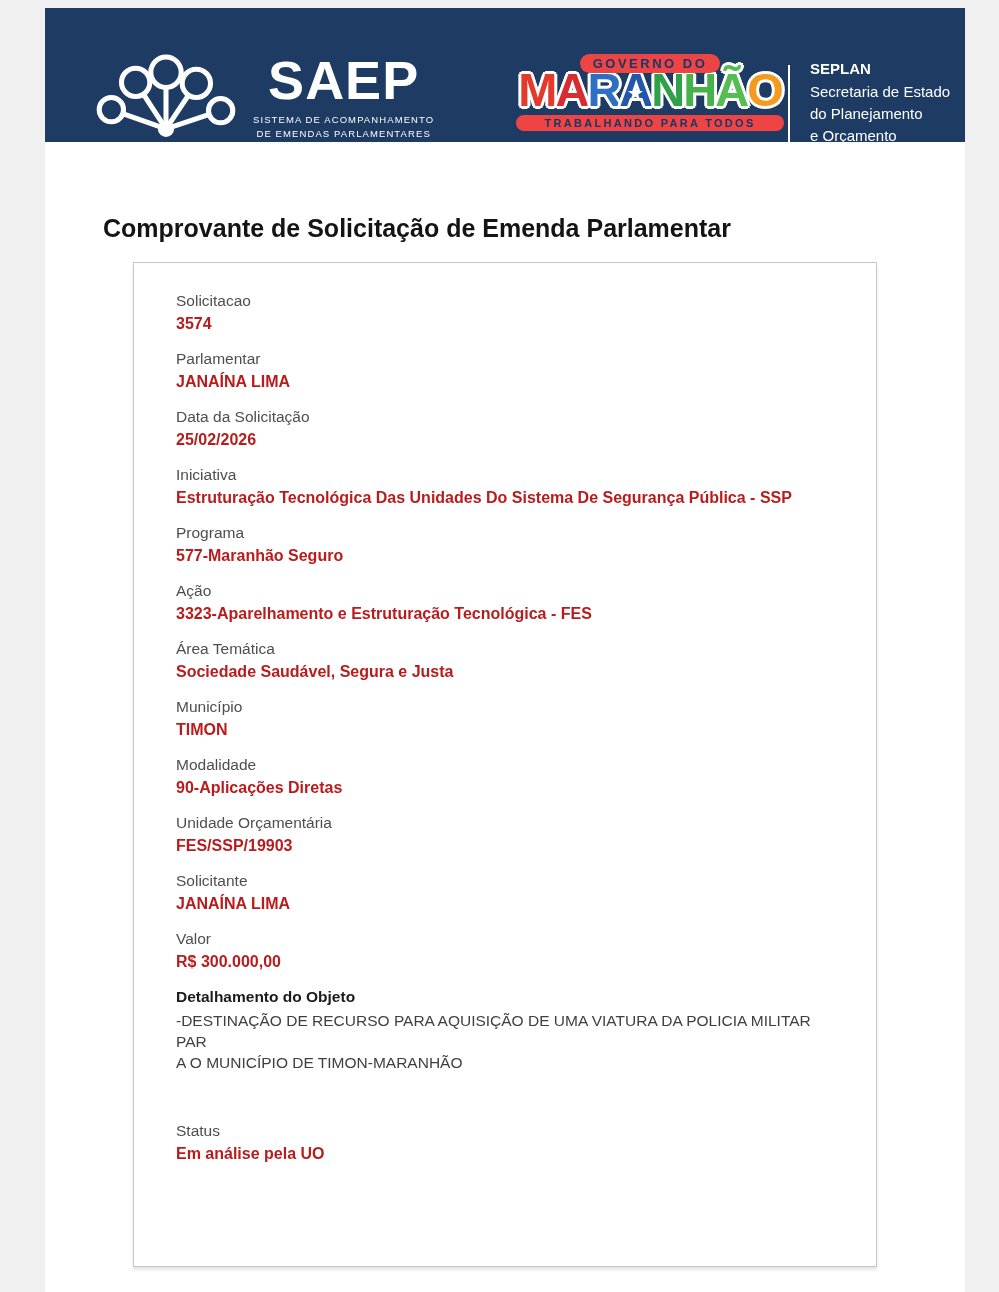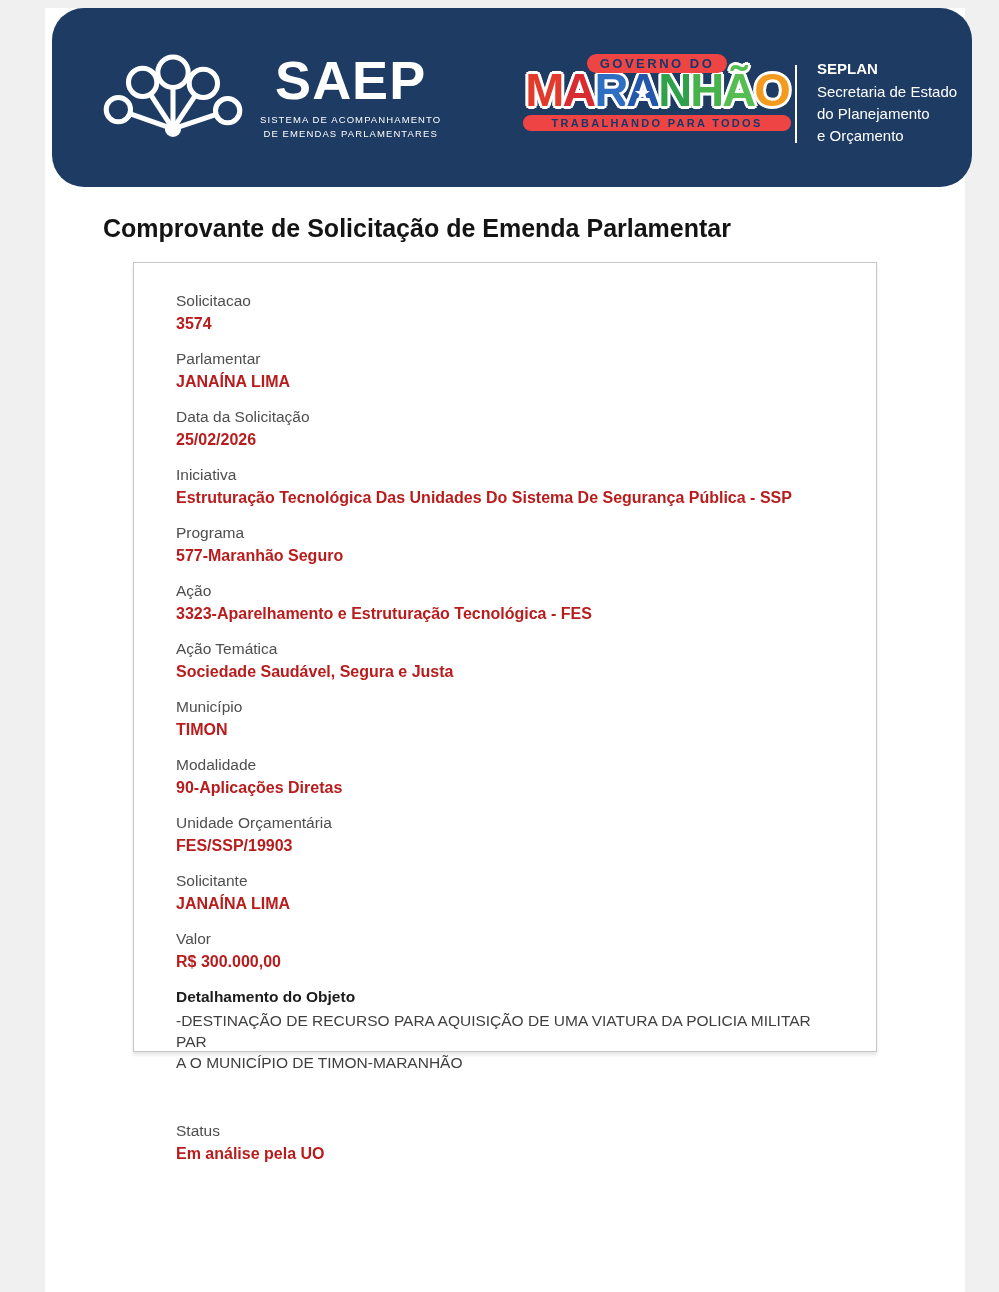--- a/index.html
+++ b/index.html
@@ -9,23 +9,22 @@
     font-family:"Liberation Sans", sans-serif;
     position:relative;
     overflow:hidden;
   }
   .document{
     position:absolute;left:45px;top:8px;width:920px;height:1284px;
     background:#ffffff;
   }
   
   .header-bar{
-    position:absolute;left:7px;top:0;width:920px;height:179px;
+    position:absolute;left:0;top:0;width:920px;height:134px;
     background:#1d3b63;
-    border-radius:32px;
   }
   .saep-block{
     position:absolute;left:50px;top:44px;
     display:flex;align-items:center;gap:16px;color:#ffffff;
   }
   .saep-text{display:flex;flex-direction:column;align-items:center;}
   .saep-name{
     font-size:54px;font-weight:bold;letter-spacing:1px;line-height:1;
   }
   .saep-sub{
@@ -65,21 +64,21 @@
     position:absolute;left:765px;top:52px;color:#ffffff;
   }
   .seplan-sigla{font-size:15px;font-weight:bold;margin-bottom:4px;}
   .seplan-line{font-size:15px;line-height:22px;font-weight:normal;}
   
   .doc-title{
     position:absolute;left:0;top:206px;width:744px;
     text-align:center;font-size:25px;font-weight:bold;color:#141414;
   }
   .content-box{
-    position:absolute;left:88px;top:254px;width:744px;height:790px;
+    position:absolute;left:88px;top:254px;width:744px;height:1005px;
     box-sizing:border-box;background:#ffffff;
     border:1px solid #c6c6c6;
     box-shadow:0 3px 3px rgba(0,0,0,0.10);
     padding:28px 42px;
   }
   .field{margin-bottom:15px;}
   .field.gap-before{margin-top:48px;}
   .field-label{
     font-size:15.5px;line-height:19px;color:#4e4e4e;font-weight:normal;
   }
@@ -166,21 +165,21 @@
       </div>
       <div class="field">
         <div class="field-label">Programa</div>
         <div class="field-value">577-Maranhão Seguro</div>
       </div>
       <div class="field">
         <div class="field-label">Ação</div>
         <div class="field-value">3323-Aparelhamento e Estruturação Tecnológica - FES</div>
       </div>
       <div class="field">
-        <div class="field-label">Ação Temática</div>
+        <div class="field-label">Área Temática</div>
         <div class="field-value">Sociedade Saudável, Segura e Justa</div>
       </div>
       <div class="field">
         <div class="field-label">Município</div>
         <div class="field-value">TIMON</div>
       </div>
       <div class="field">
         <div class="field-label">Modalidade</div>
         <div class="field-value">90-Aplicações Diretas</div>
       </div>

